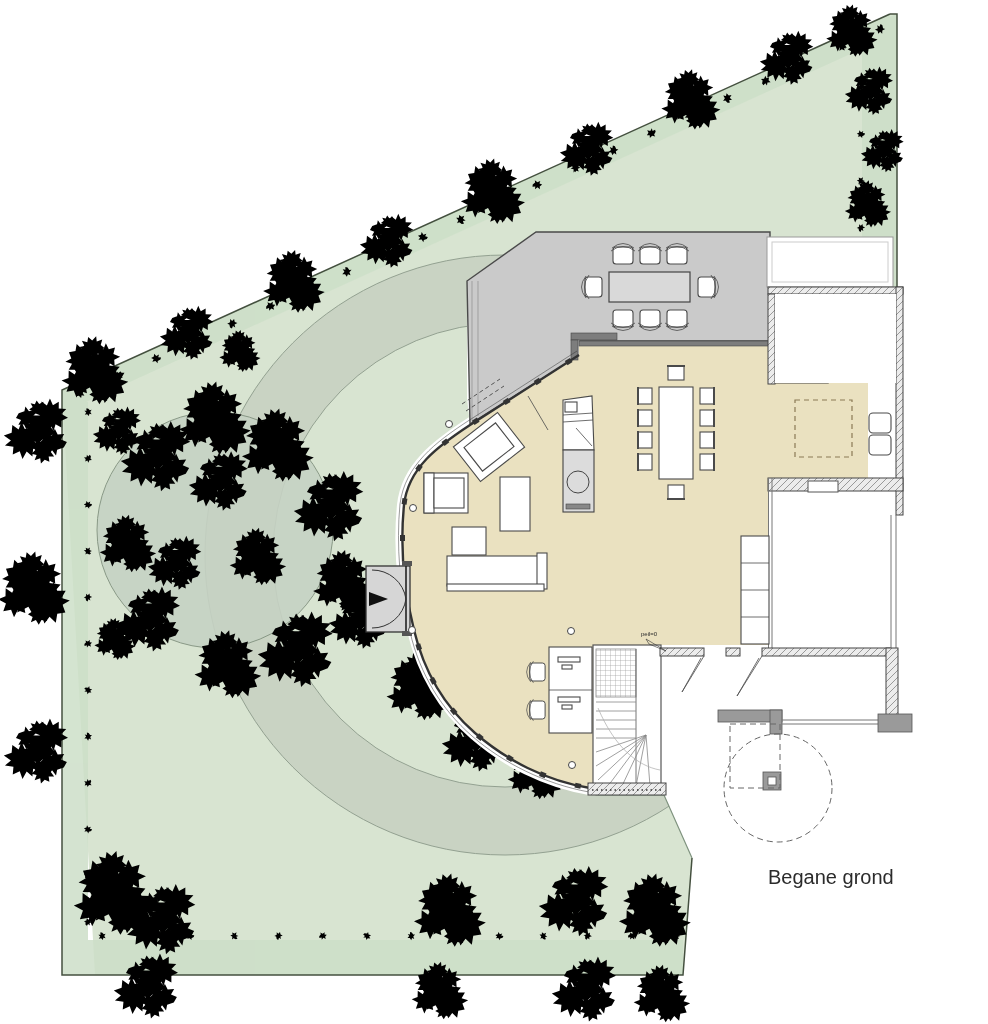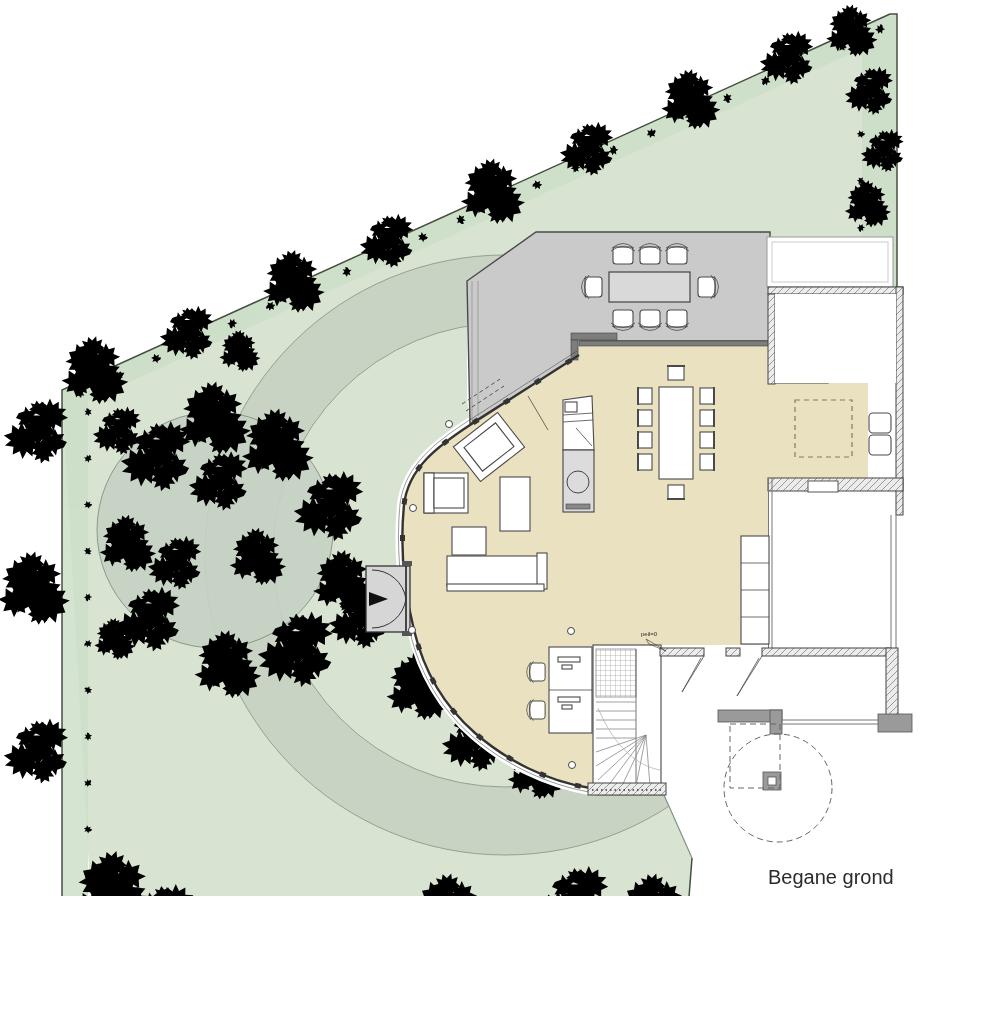--- a/index.html
+++ b/index.html
@@ -1,16 +1,16 @@
 <!DOCTYPE html>
 <html style="--paper: #ffffff; --veg: #3f4b3d; --line: #444444; --furn: #4a4a4a;"><head>
 <meta charset="utf-8">
 <style>
   html,body{margin:0;padding:0;background:#fff;}
-  .page{position:relative;width:988px;height:896px;background:var(--paper,#fff);overflow:hidden;
+  .page{position:relative;width:988px;height:1024px;background:var(--paper,#fff);overflow:hidden;
         font-family:"Liberation Sans", sans-serif;}
   svg{display:block;}
   text{font-family:"Liberation Sans", sans-serif;}
   .wall{fill:url(#hatch);stroke:var(--line,#444);stroke-width:1;}
   .furn{fill:#fff;stroke:var(--furn,#4a4a4a);stroke-width:1.1;}
   .thin{stroke:var(--furn,#4a4a4a);stroke-width:0.8;fill:none;}
 </style>
 </head>
 <body>
 

